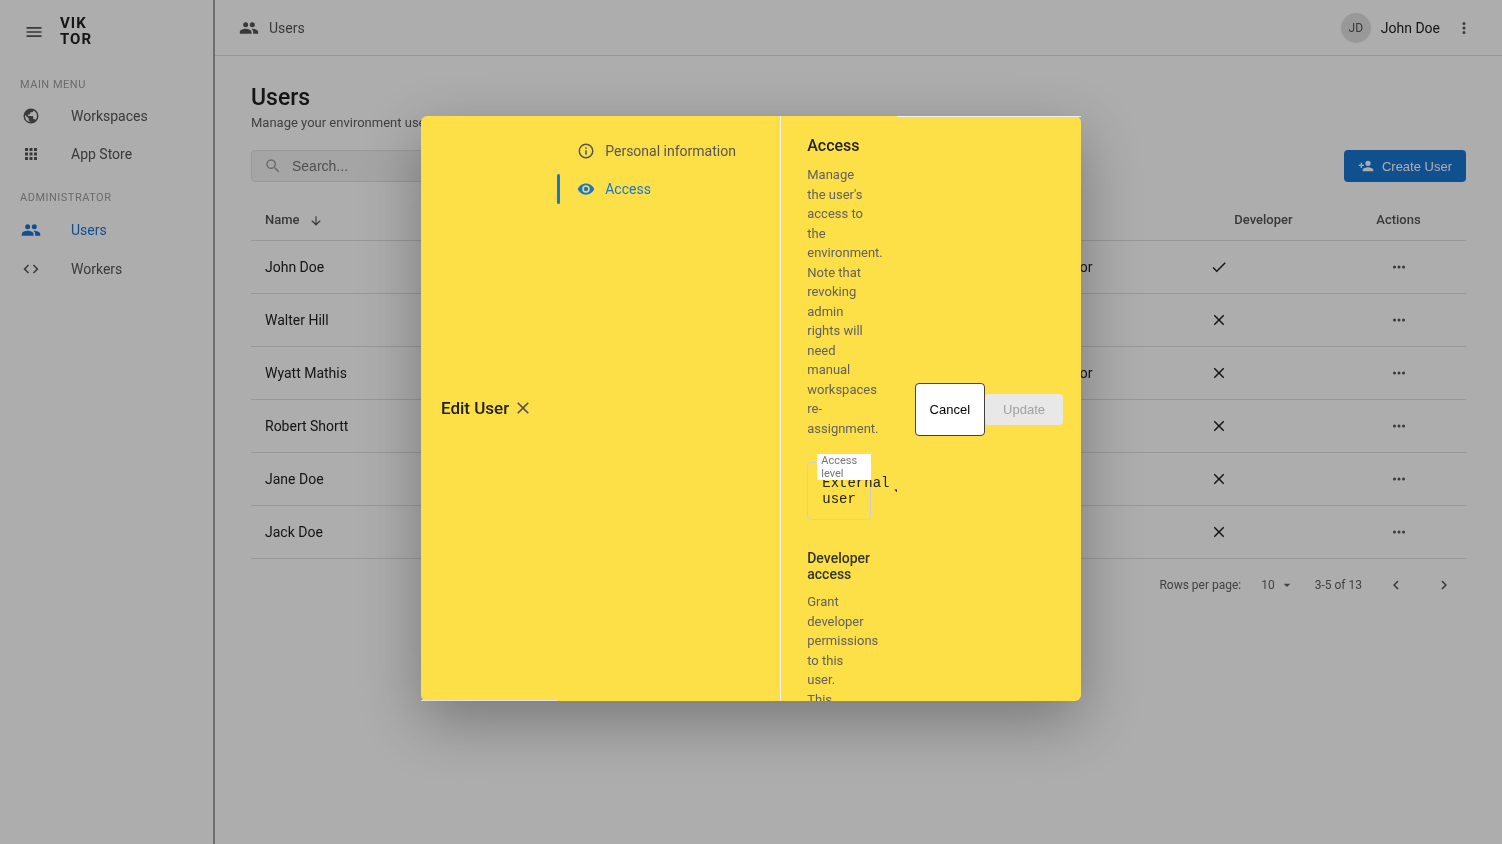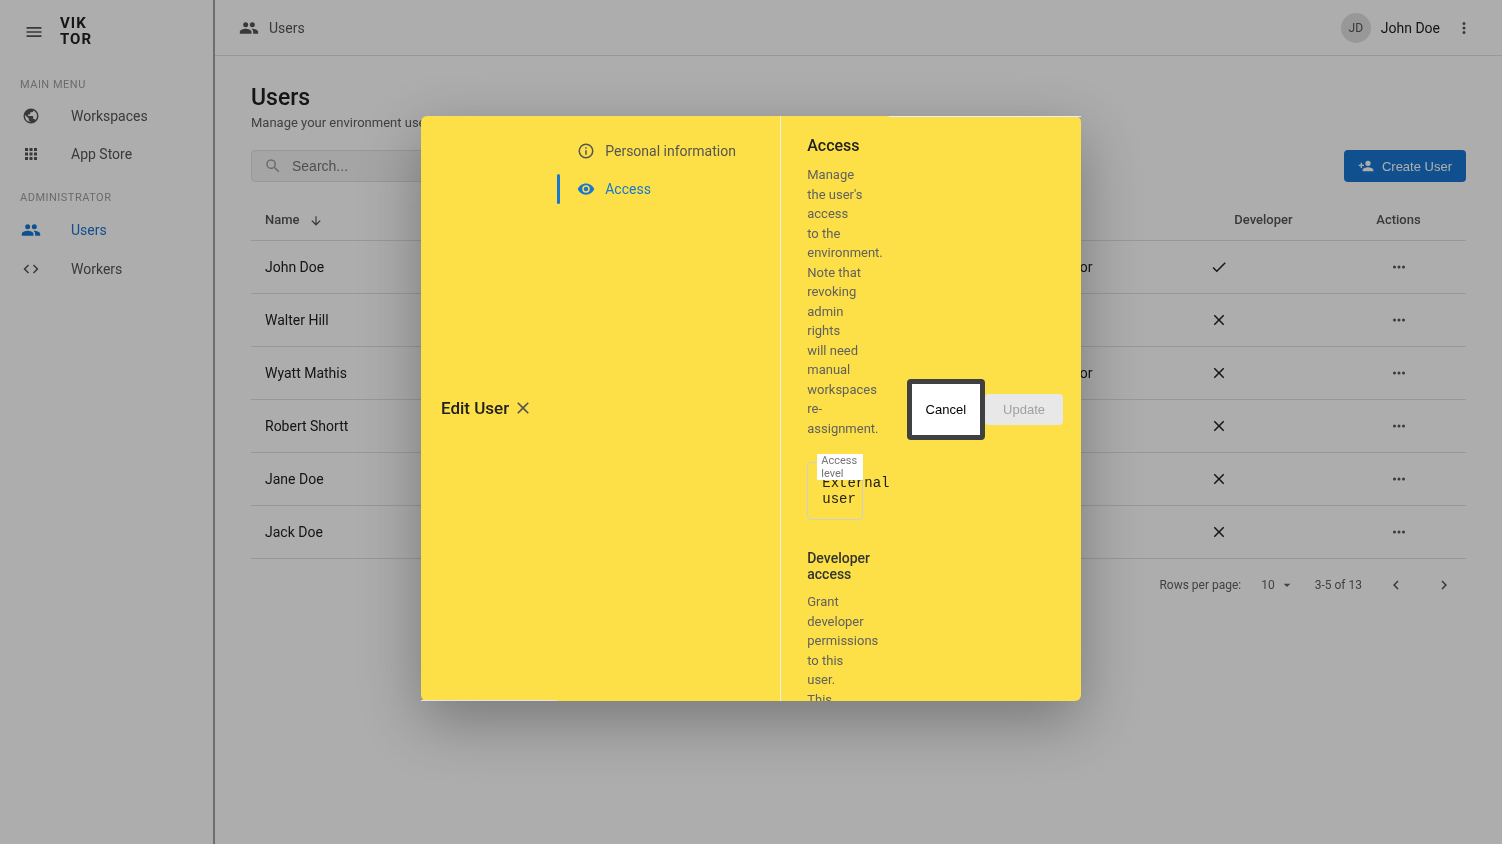--- a/index.html
+++ b/index.html
@@ -126,21 +126,21 @@
   .checkbox-row { display:flex; align-items:center; gap:12px; margin-top:14px; }
   .checkbox {
     width:18px; height:18px; border-radius:3px; background:#1976d2;
     display:flex; align-items:center; justify-content:center; color:#fff;
   }
   .dialog-footer {
     display:flex; justify-content:space-between; align-items:center;
     padding: 14px 18px; border-top:1px solid #eee;
   }
   .btn-outline {
-    background:#fff; border:5px solid #404040; border-radius:4px; padding:18px 14px;
+    background:#fff; border:1px solid #404040; border-radius:4px; padding:18px 14px;
     font-size:13px; cursor:pointer;
   }
   .btn-disabled {
     background:#e8e8e8; color:#a0a0a0; border:none; border-radius:4px; padding:8px 18px;
     font-size:13px; cursor:not-allowed;
   }
   svg { display:block; }
 </style>
 </head>
 <body>

